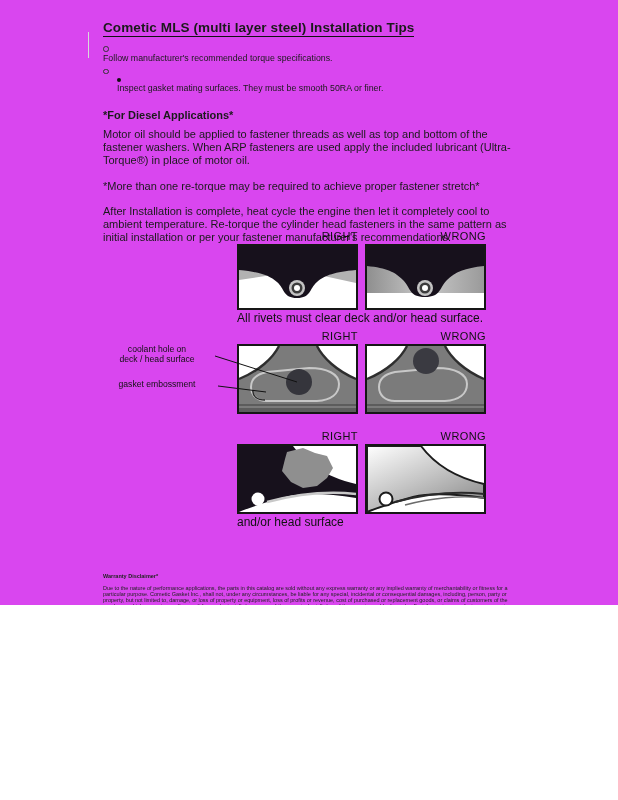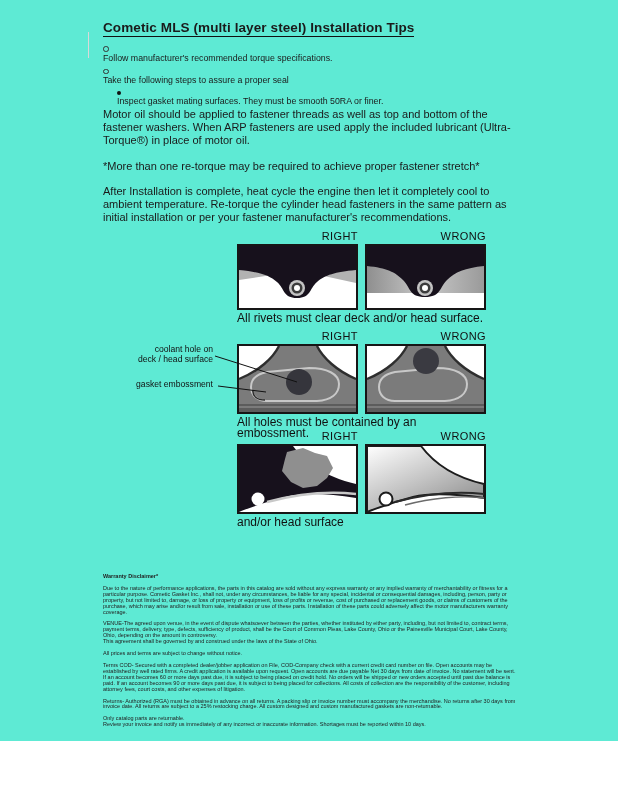--- a/index.html
+++ b/index.html
@@ -1,17 +1,17 @@
 <!DOCTYPE html>
 <html><head>
 <meta charset="utf-8">
 <style>
   html,body{margin:0;padding:0;background:#ffffff;}
   .page{
-    position:relative;width:618px;height:741px;background:#5eead4;
+    position:relative;width:618px;height:605px;background:#d946ef;
     font-family:"Liberation Sans",sans-serif;color:#1a1a1a;overflow:hidden;
   }
   
   .content{position:absolute;left:103px;top:18px;width:420px;}
   .title{
     display:inline-block;font-size:13.5px;font-weight:bold;margin:0 0 5px 0;
     border-bottom:1.6px solid #111;padding-bottom:1px;letter-spacing:0.1px;
   }
   .tips{font-size:8.8px;line-height:13px;}
   .tip-row{display:flex;align-items:flex-start;flex-direction:column;}
@@ -34,21 +34,21 @@
   .dg-headers{display:flex;gap:7px;margin-bottom:2px;}
   .dg-headers span{
     width:121px;text-align:right;font-size:11px;letter-spacing:0.4px;color:#111;
   }
   .dg-boxes{display:flex;gap:7px;}
   .dg-caption{font-size:12px;line-height:10.5px;margin-top:3px;color:#111;}
   svg{display:block;}
 
   
   .dg2-label{
-    position:absolute;text-align:right;font-size:8.6px;line-height:9.5px;color:#111;width:112px;left:101px;
+    position:absolute;text-align:center;font-size:8.6px;line-height:9.5px;color:#111;width:112px;left:101px;
   }
   .leader-svg{position:absolute;left:118px;top:348px;pointer-events:none;z-index:5;}
 
   
   .warranty{position:absolute;left:103px;top:574px;width:414px;font-size:5.5px;line-height:5.9px;color:#222;}
   .warranty .w-head{font-weight:bold;margin:0 0 6px 0;}
   .warranty p{margin:0 0 6px 0;}
   .warranty p.tight{margin:0;}
   .warranty p.after-tight{margin-top:0;}
 
@@ -64,28 +64,28 @@
   <div class="content">
     <h1 class="title">Cometic MLS (multi layer steel) Installation Tips</h1>
 
     <div class="tips">
       <div class="tip-row">
         <span class="marker-o"></span>
         <span>Follow manufacturer's recommended torque specifications.</span>
       </div>
       <div class="tip-row">
         <span class="marker-o"></span>
-        <span>Take the following steps to assure a proper seal</span>
       </div>
       <div class="tip-row sub">
         <span class="marker-dot"></span>
         <span>Inspect gasket mating surfaces.  They must be smooth 50RA or finer.</span>
       </div>
     </div>
 
+    <div class="diesel-heading">*For Diesel Applications*</div>
     <p class="para w1">Motor oil should be applied to fastener threads as well as top and bottom of the fastener washers. When ARP fasteners are used apply the included lubricant (Ultra-Torque®) in place of motor oil.</p>
     <p class="para w1">*More than one re-torque may be required to achieve proper fastener stretch*</p>
     <p class="para w2">After Installation is complete, heat cycle the engine then let it completely cool to ambient temperature. Re-torque the cylinder head fasteners in the same pattern as initial installation or per your fastener manufacturer's recommendations.</p>
   </div>
 
   <div class="dg-set" style="top:230px;">
     <div class="dg-headers">
       <span>RIGHT</span>
       <span>WRONG</span>
     </div>
@@ -156,21 +156,20 @@
         <path d="M119,2 H80 C86,14 100,27 119,35 Z" fill="#ffffff"></path>
         <path d="M42,2 C36,14 22,27 2,35" stroke="#2e2e2e" stroke-width="2.4" fill="none"></path>
         <path d="M80,2 C86,14 100,27 119,35" stroke="#2e2e2e" stroke-width="2.4" fill="none"></path>
         <rect x="2" y="60" width="117" height="8" fill="#5c5c5c"></rect>
         <line x1="2" y1="63" x2="119" y2="63" stroke="#9a9a9a" stroke-width="1"></line>
         <path d="M14,43 C14,35 20,30 30,28 L72,24 C90,24 102,30 102,40 C102,50 94,56 80,57 L30,57 C20,57 14,51 14,43 Z" fill="none" stroke="#c8c8c8" stroke-width="2"></path>
         <circle cx="61" cy="17" r="13" fill="#3a3a41"></circle>
         <rect x="1" y="1" width="119" height="68" fill="none" stroke="#161616" stroke-width="2"></rect>
       </svg>
     </div>
-    <div class="dg-caption">All holes must be contained by an embossment.</div>
   </div>
 
   <div class="dg-set" style="top:430px;">
     <div class="dg-headers">
       <span>RIGHT</span>
       <span>WRONG</span>
     </div>
     <div class="dg-boxes">
       <svg width="121" height="70" viewBox="0 0 121 70">
         <rect x="0" y="0" width="121" height="70" fill="#ffffff"></rect>

